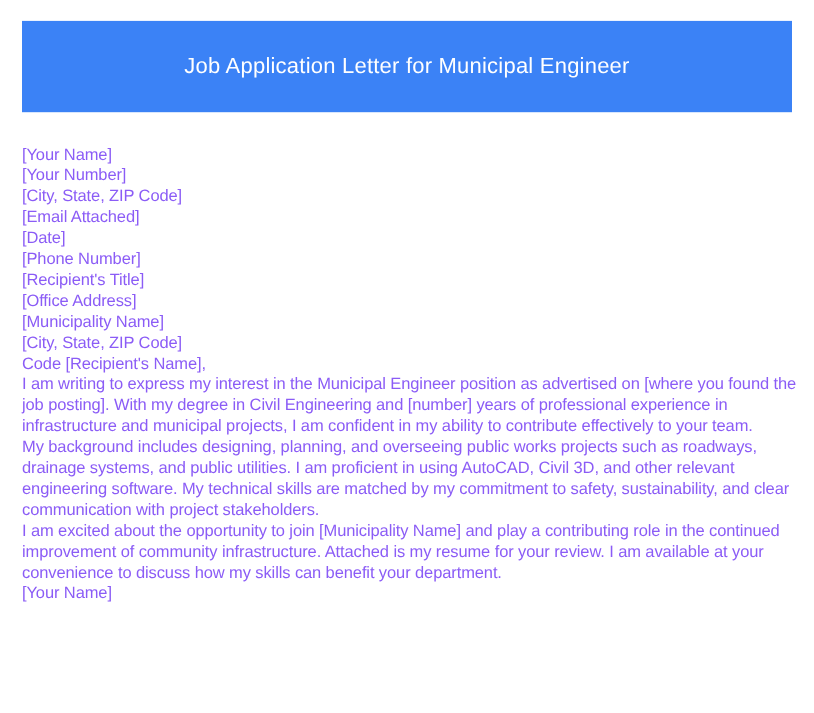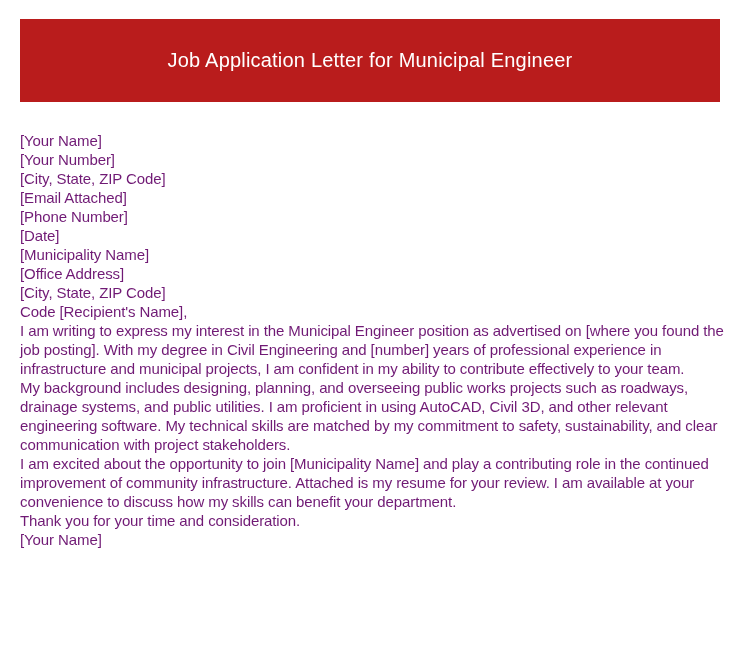--- a/index.html
+++ b/index.html
@@ -49,39 +49,39 @@
   .letter p, .letter .line {
     margin: 0;
     padding: 0;
   }
 </style>
 </head>
 <body style="background: rgb(255, 255, 255);">
 
 <div class="page">
 
-  <div class="banner" style="background: #b91c1c;">
+  <div class="banner" style="background: #3b82f6;">
     <h1 class="title" style="color: rgb(255, 255, 255);">Job Application Letter for Municipal Engineer</h1>
   </div>
 
-  <div class="letter" style="color: #701a75;">
+  <div class="letter" style="color: #8b5cf6;">
     <div class="block">
         <div class="line">[Your Name]</div>
         <div class="line">[Your Number]</div>
         <div class="line">[City, State, ZIP Code]</div>
         <div class="line">[Email Attached]</div>
+        <div class="line">[Date]</div>
         <div class="line">[Phone Number]</div>
-        <div class="line">[Date]</div>
       </div>
     <div class="block">
+        <div class="line">[Recipient's Title]</div>
+        <div class="line">[Office Address]</div>
         <div class="line">[Municipality Name]</div>
-        <div class="line">[Office Address]</div>
         <div class="line">[City, State, ZIP Code]</div>
       </div>
     <p class="line">Code [Recipient's Name],</p>
     <p class="para">I am writing to express my interest in the Municipal Engineer position as advertised on [where you found the job posting]. With my degree in Civil Engineering and [number] years of professional experience in infrastructure and municipal projects, I am confident in my ability to contribute effectively to your team.</p>
     <p class="para">My background includes designing, planning, and overseeing public works projects such as roadways, drainage systems, and public utilities. I am proficient in using AutoCAD, Civil 3D, and other relevant engineering software. My technical skills are matched by my commitment to safety, sustainability, and clear communication with project stakeholders.</p>
     <p class="para">I am excited about the opportunity to join [Municipality Name] and play a contributing role in the continued improvement of community infrastructure. Attached is my resume for your review. I am available at your convenience to discuss how my skills can benefit your department.</p>
-    <p class="line">Thank you for your time and consideration.</p>
     <p class="line">[Your Name]</p>
   </div>
 
 </div>
 
 </body></html>

